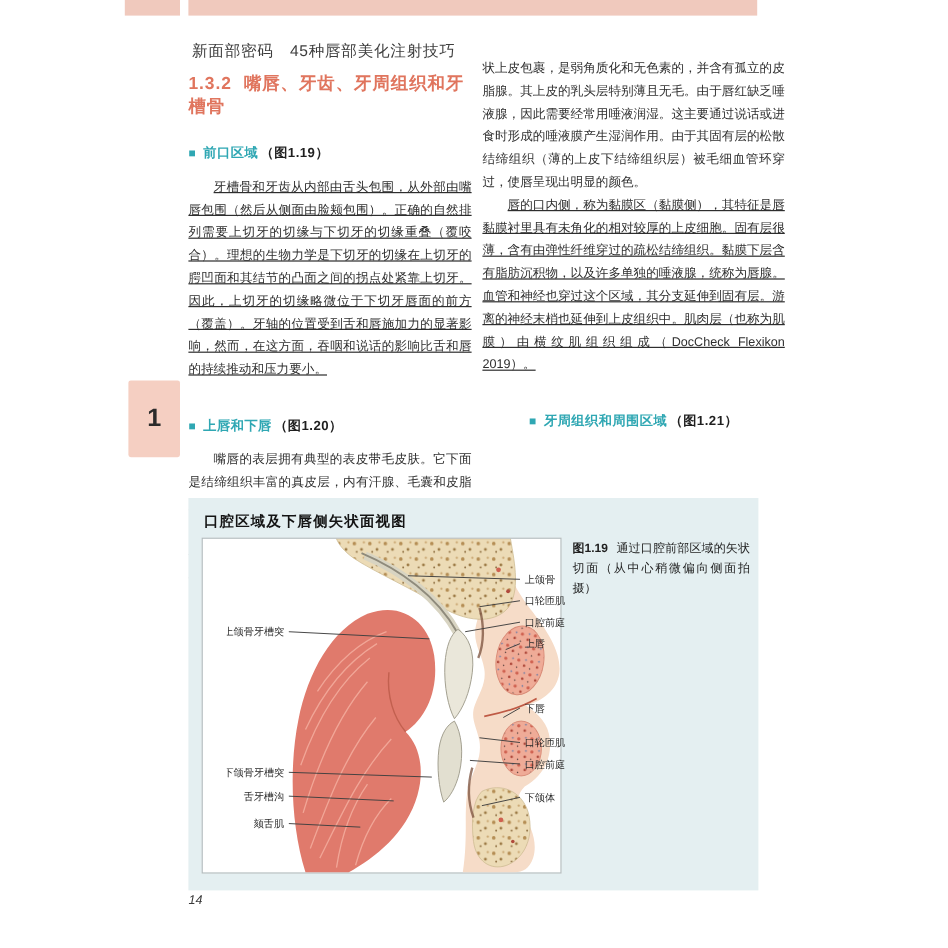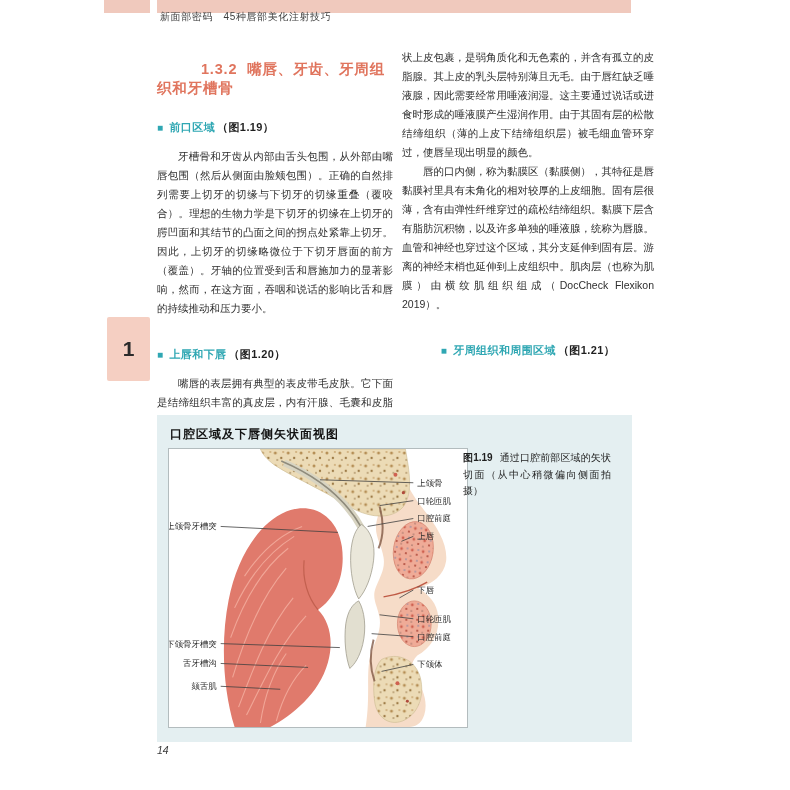--- a/index.html
+++ b/index.html
@@ -3,46 +3,46 @@
 <meta charset="utf-8">
 <style>
   html,body { margin:0; padding:0; background:#ffffff; }
   body { width:790px; height:790px; font-family:"Liberation Sans","DejaVu Sans",sans-serif; }
   .page { position:relative; width:790px; height:790px; background:#fff; overflow:hidden; }
 
   .topbar { position:absolute; top:0; height:13px; background:#f0c9bd; }
   .topbar.seg1 { left:104px; width:46px; }
   .topbar.seg2 { left:157px; width:474px; }
 
-  .running-head { position:absolute; left:160px; top:10px; font-size:10px; color:#3d3d3d; letter-spacing:0.6px; }
+  .running-head { position:absolute; left:160px; top:34px; font-size:13px; color:#3d3d3d; letter-spacing:0.6px; }
 
   .chapter-tab { position:absolute; left:107px; top:317px; width:43px; height:64px; background:#f5cfc2;
                  border-radius:2px; display:flex; align-items:center; justify-content:center;
                  font-size:21px; font-weight:bold; color:#2b2b2b; }
 
   .col { position:absolute; }
   .col-left  { left:157px; top:60px; width:236px; }
   .col-right { left:402px; top:48px; width:252px; }
 
   .section-heading { font-size:14.5px; color:#e0755e; font-weight:bold; margin:0 0 22px 0; letter-spacing:0.8px; }
-  .section-heading .num { margin-right:10px;margin-left:44px; }
+  .section-heading .num { margin-right:10px; }
 
   .subhead { font-size:11px; font-weight:bold; color:#2fa7b3; margin:0 0 12px 0; letter-spacing:0.4px; }
   .subhead .bullet { margin-right:6px; font-size:10px; }
   .subhead .ref { color:#1f1f1f; margin-left:2px; }
 
   .para { font-size:10.5px; color:#2e2e2e; line-height:19px; text-align:justify; margin:0 0 0 0; }
   .para.indent { text-indent:21px; }
-  .gap-b { margin-bottom:29px; }
+  .gap-b { margin-bottom:29px;text-decoration:underline; }
 
   .figure-panel { position:absolute; left:157px; top:415px; width:475px; height:327px; background:#e4eff1; }
   .figure-title { position:absolute; left:13px; top:11px; font-size:12px; font-weight:bold; color:#141414; letter-spacing:1px; }
   .illustration-box { position:absolute; left:11px; top:33px; width:300px; height:280px; background:#fff;
-                      border:1px solid #b3bcbe; box-sizing:border-box; }
-  .figure-caption { position:absolute; left:306px; top:35px; width:148px; font-size:10px; line-height:16.5px;
+                      border:1px solid #b3bcbe; box-sizing:border-box;padding-left:20px; }
+  .figure-caption { position:absolute; left:320px; top:35px; width:148px; font-size:10px; line-height:16.5px;
                     color:#1f1f1f; text-align:justify; }
   .figure-caption .cap-label { font-weight:bold; margin-right:7px; }
 
   .page-number { position:absolute; left:157px; top:744px; font-size:10.5px; color:#3a3a3a;font-style:italic; }
 
   svg .lbl { font-size:8.5px; fill:#2b2b2b; font-family:"Liberation Sans","DejaVu Sans",sans-serif; }
 </style>
 </head>
 <body>
 

